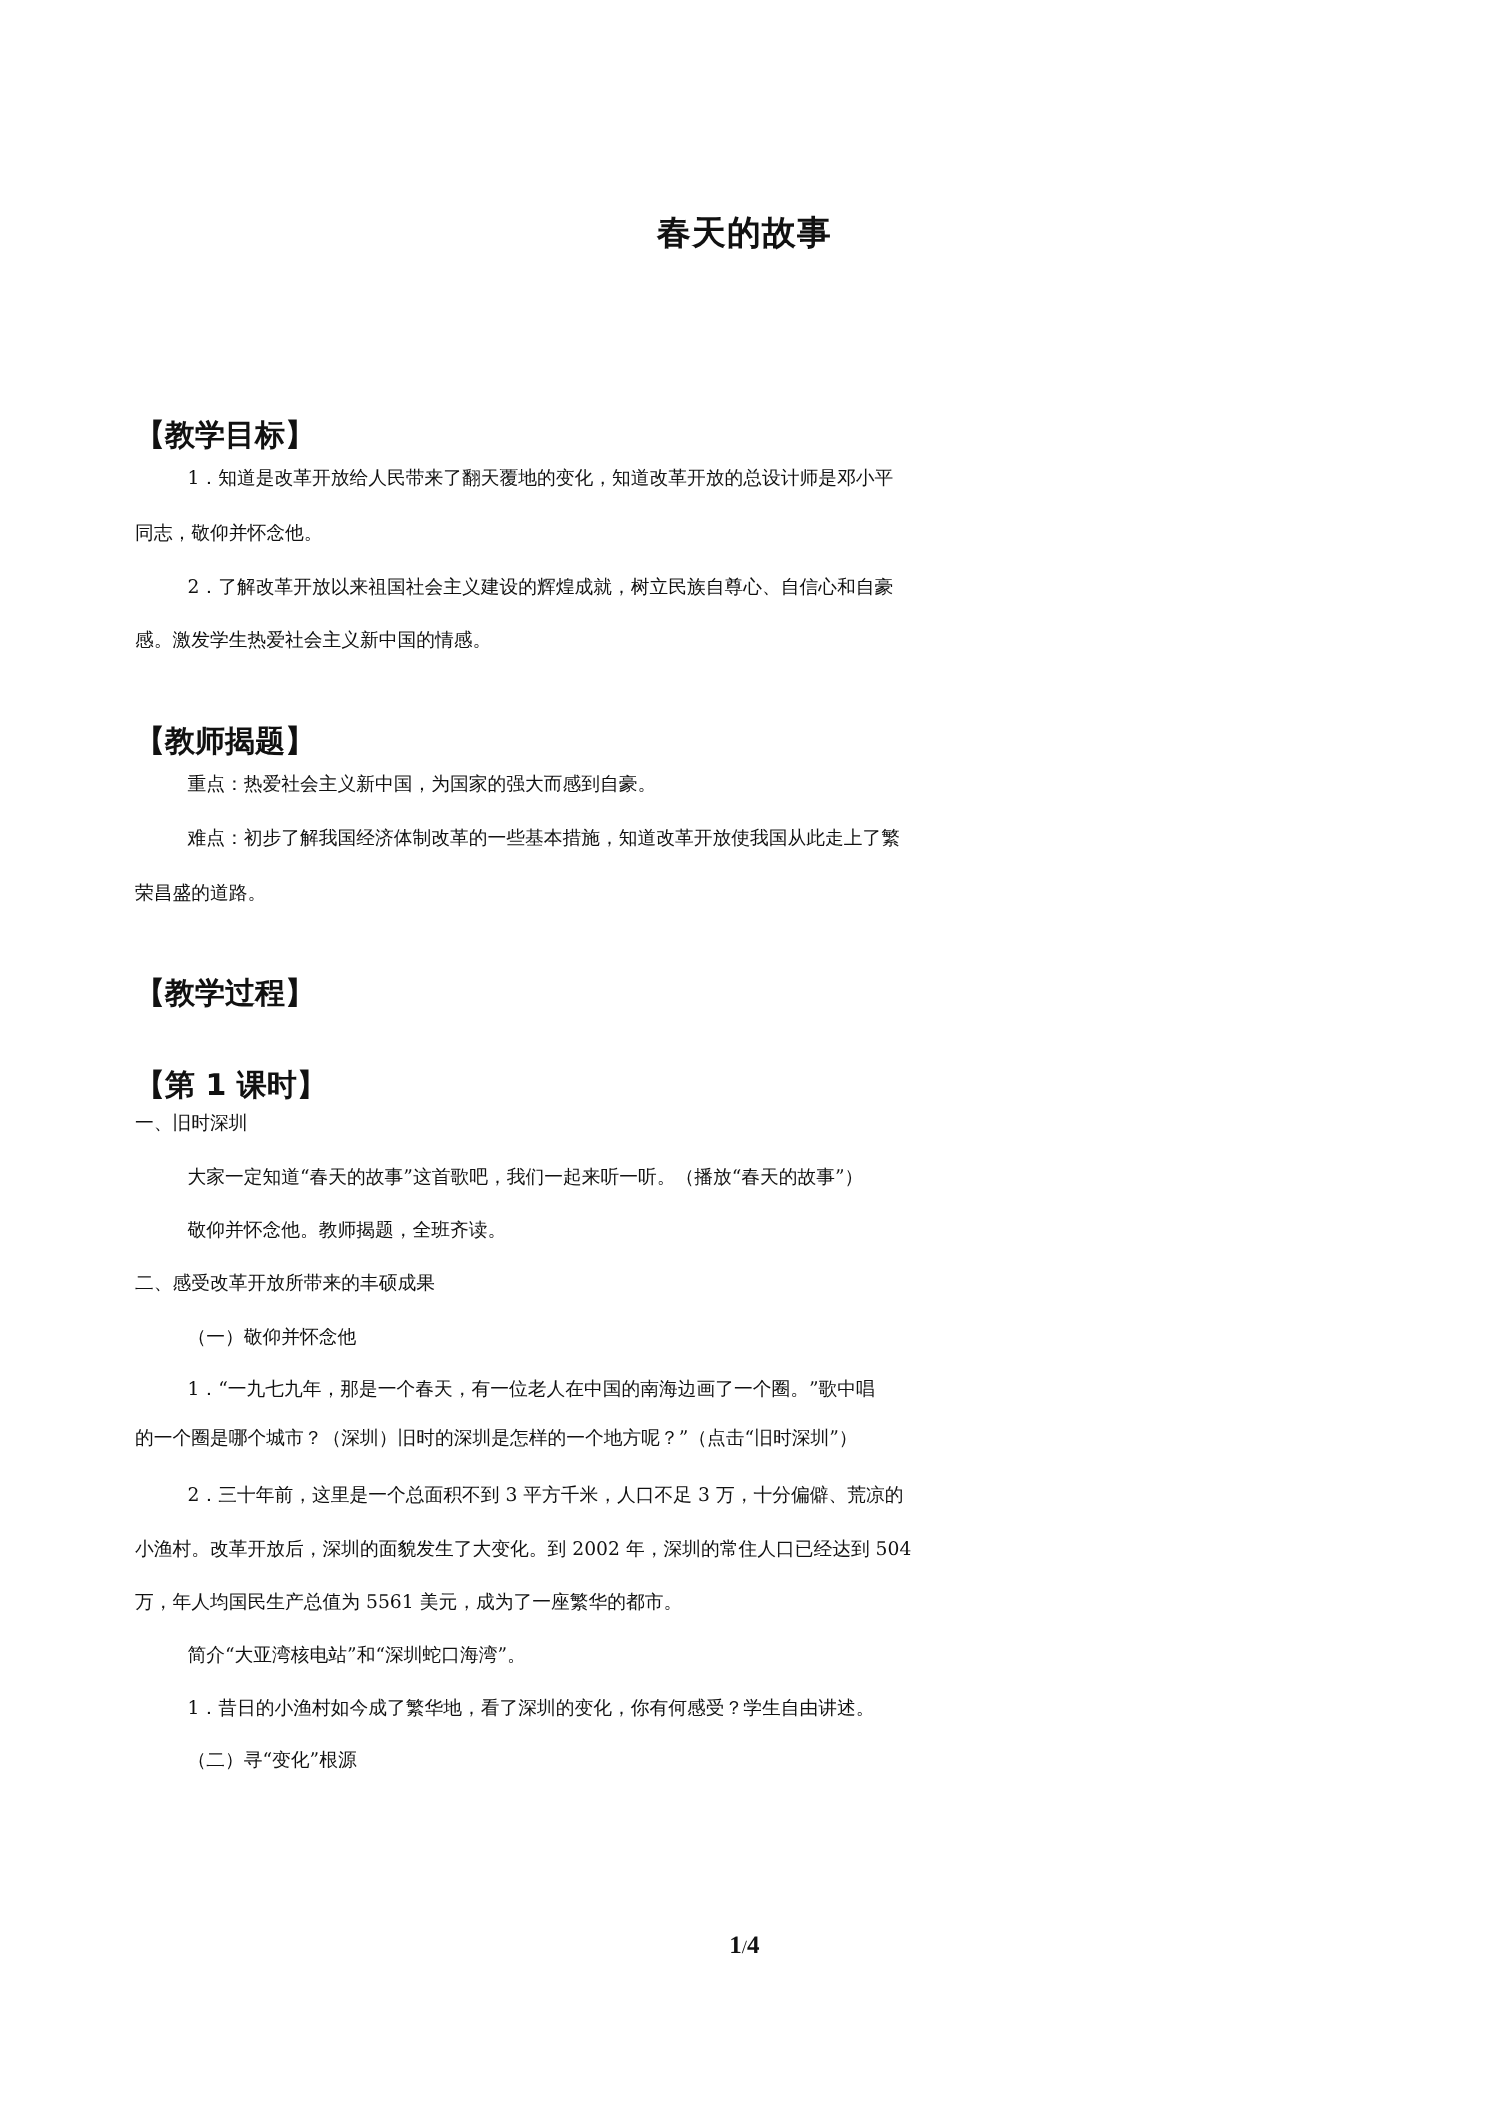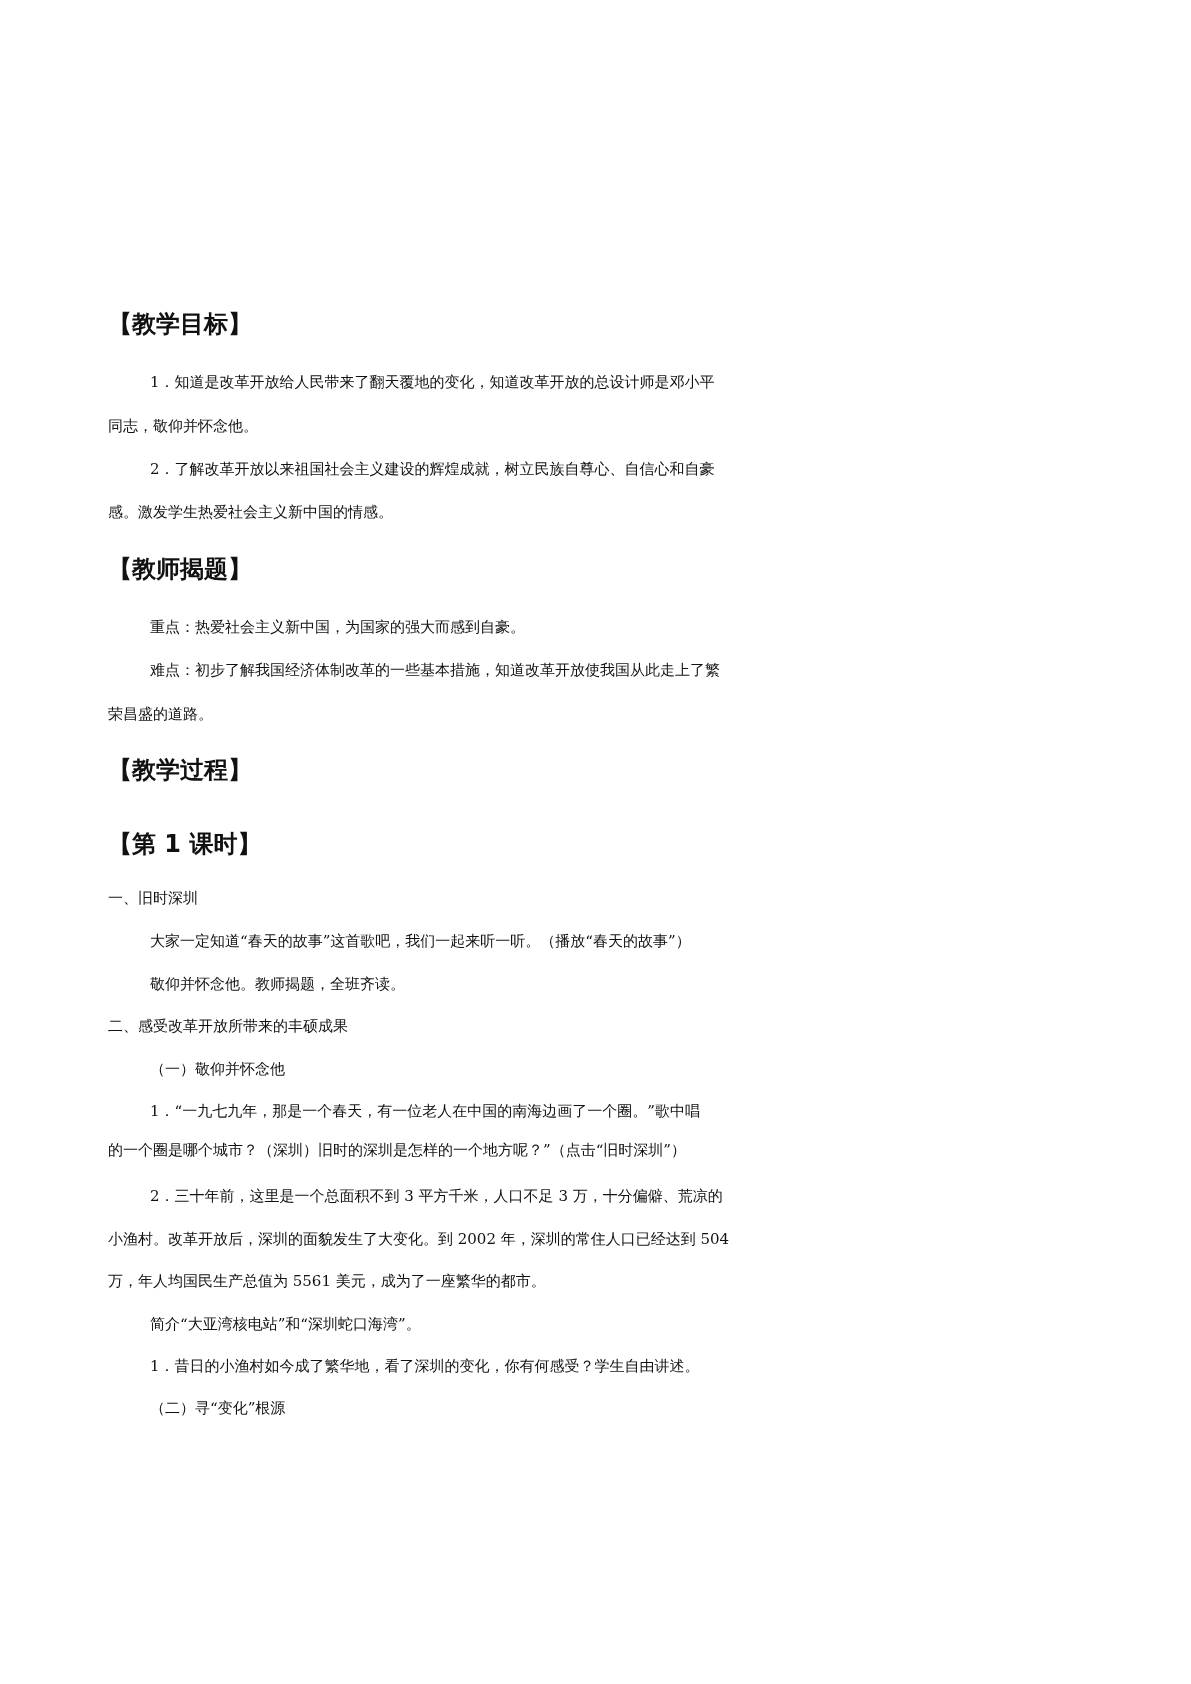--- a/index.html
+++ b/index.html
@@ -38,20 +38,21 @@
     top: 0;
     width: 896px;
   }
   .heading {
     position: absolute;
     left: 0;
     font-family: "DejaVu Sans", "Liberation Sans", sans-serif;
     font-weight: bold;
     font-size: 24px;
     white-space: nowrap;
+    margin-top: 24px;
   }
   .line {
     position: absolute;
     left: 0;
     font-size: 15px;
     line-height: 24px;
     white-space: nowrap;
   }
   .indent { left: 42px; }
   .footer {
@@ -64,20 +65,21 @@
     font-weight: bold;
     font-size: 20px;
   }
   .footer .sep { font-weight: normal; font-size: 15px; }
 </style>
 </head>
 <body>
 
 <div class="page">
 
+  <div class="doc-title">春天的故事</div>
 
   <div class="content">
 
     <div class="heading" style="top:308px">【教学目标】</div>
     <div class="line indent" style="top:370px">1．知道是改革开放给人民带来了翻天覆地的变化，知道改革开放的总设计师是邓小平</div>
     <div class="line" style="top:414px">同志，敬仰并怀念他。</div>
     <div class="line indent" style="top:457px">2．了解改革开放以来祖国社会主义建设的辉煌成就，树立民族自尊心、自信心和自豪</div>
     <div class="line" style="top:500px">感。激发学生热爱社会主义新中国的情感。</div>
 
     <div class="heading" style="top:553px">【教师揭题】</div>
@@ -96,14 +98,17 @@
     <div class="line indent" style="top:1099px">1．“一九七九年，那是一个春天，有一位老人在中国的南海边画了一个圈。”歌中唱</div>
     <div class="line" style="top:1138px">的一个圈是哪个城市？（深圳）旧时的深圳是怎样的一个地方呢？”（点击“旧时深圳”）</div>
     <div class="line indent" style="top:1184px">2．三十年前，这里是一个总面积不到 3 平方千米，人口不足 3 万，十分偏僻、荒凉的</div>
     <div class="line" style="top:1227px">小渔村。改革开放后，深圳的面貌发生了大变化。到 2002 年，深圳的常住人口已经达到 504</div>
     <div class="line" style="top:1269px">万，年人均国民生产总值为 5561 美元，成为了一座繁华的都市。</div>
     <div class="line indent" style="top:1312px">简介“大亚湾核电站”和“深圳蛇口海湾”。</div>
     <div class="line indent" style="top:1354px">1．昔日的小渔村如今成了繁华地，看了深圳的变化，你有何感受？学生自由讲述。</div>
     <div class="line indent" style="top:1396px">（二）寻“变化”根源</div>
   </div>
 
+  <div class="footer">
+    <span>1</span><span class="sep">/</span><span>4</span>
+  </div>
 
 </div>
 
 </body></html>

